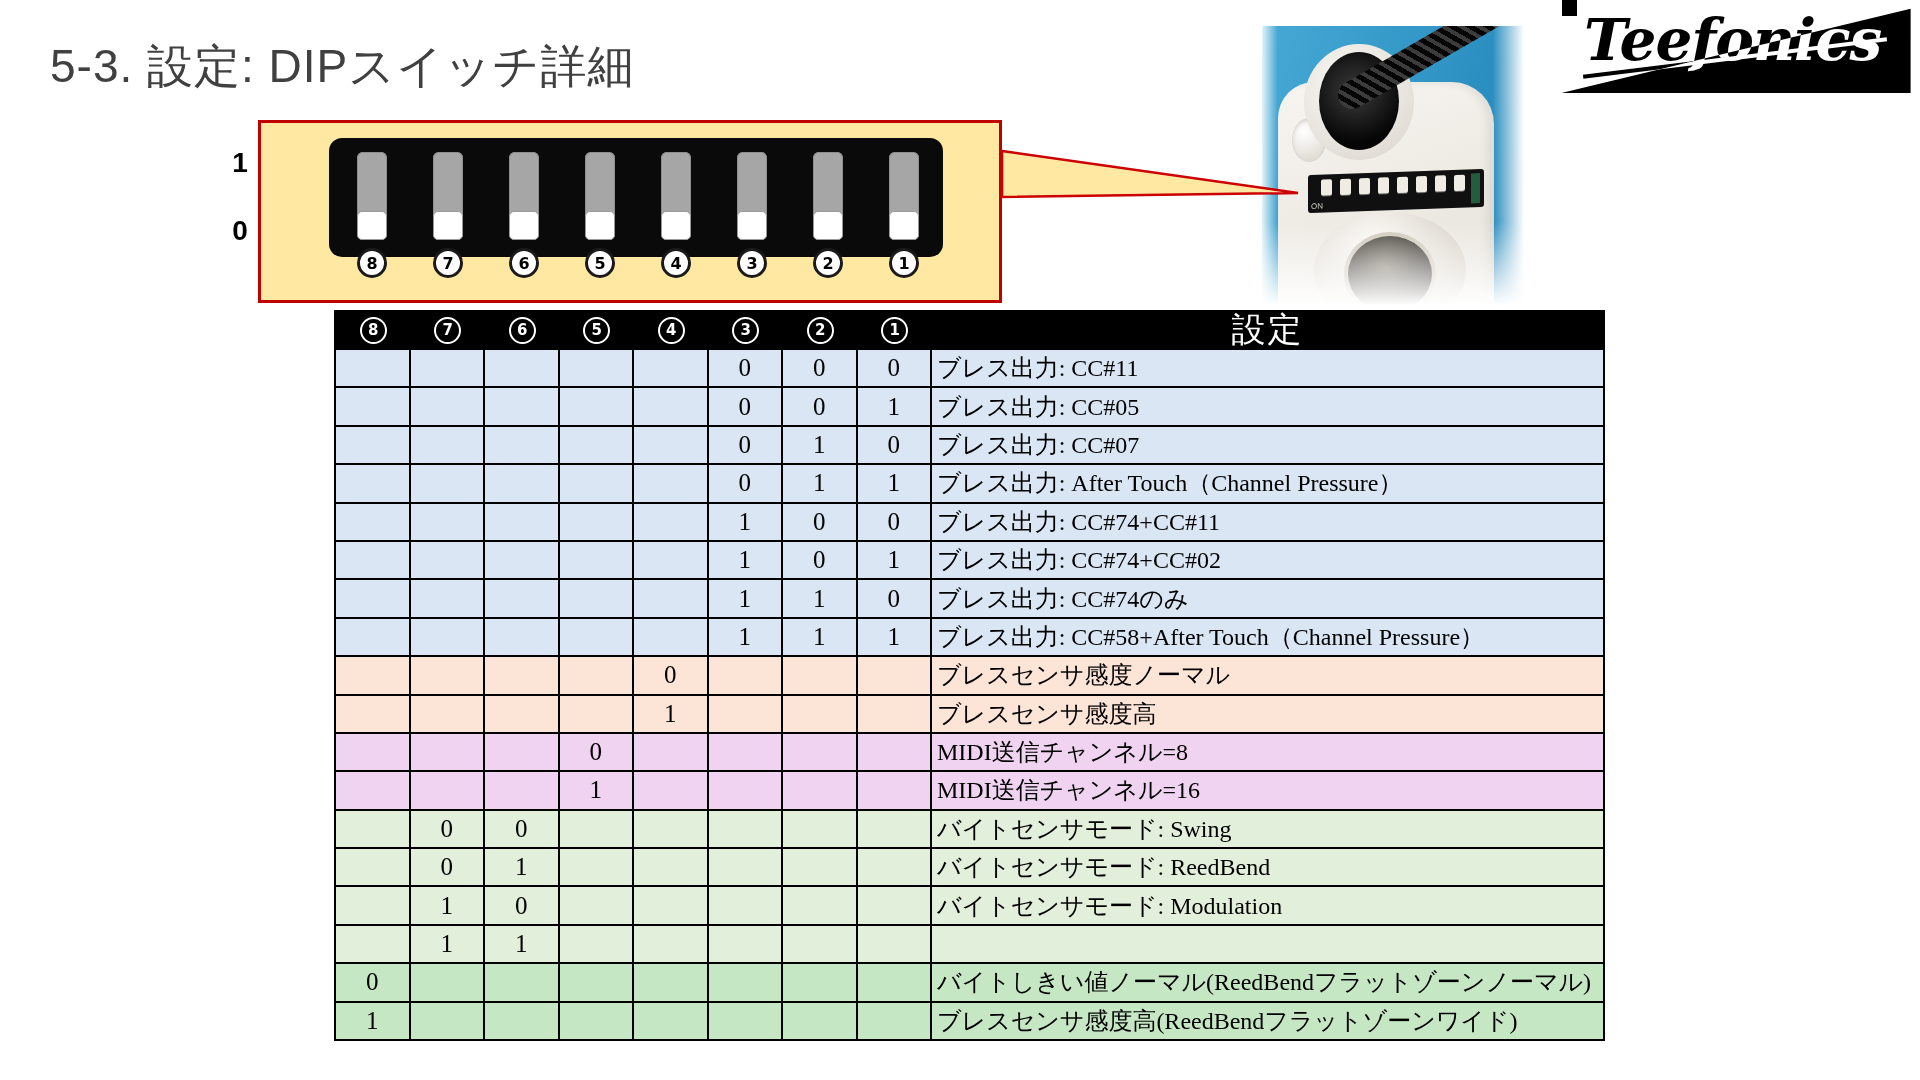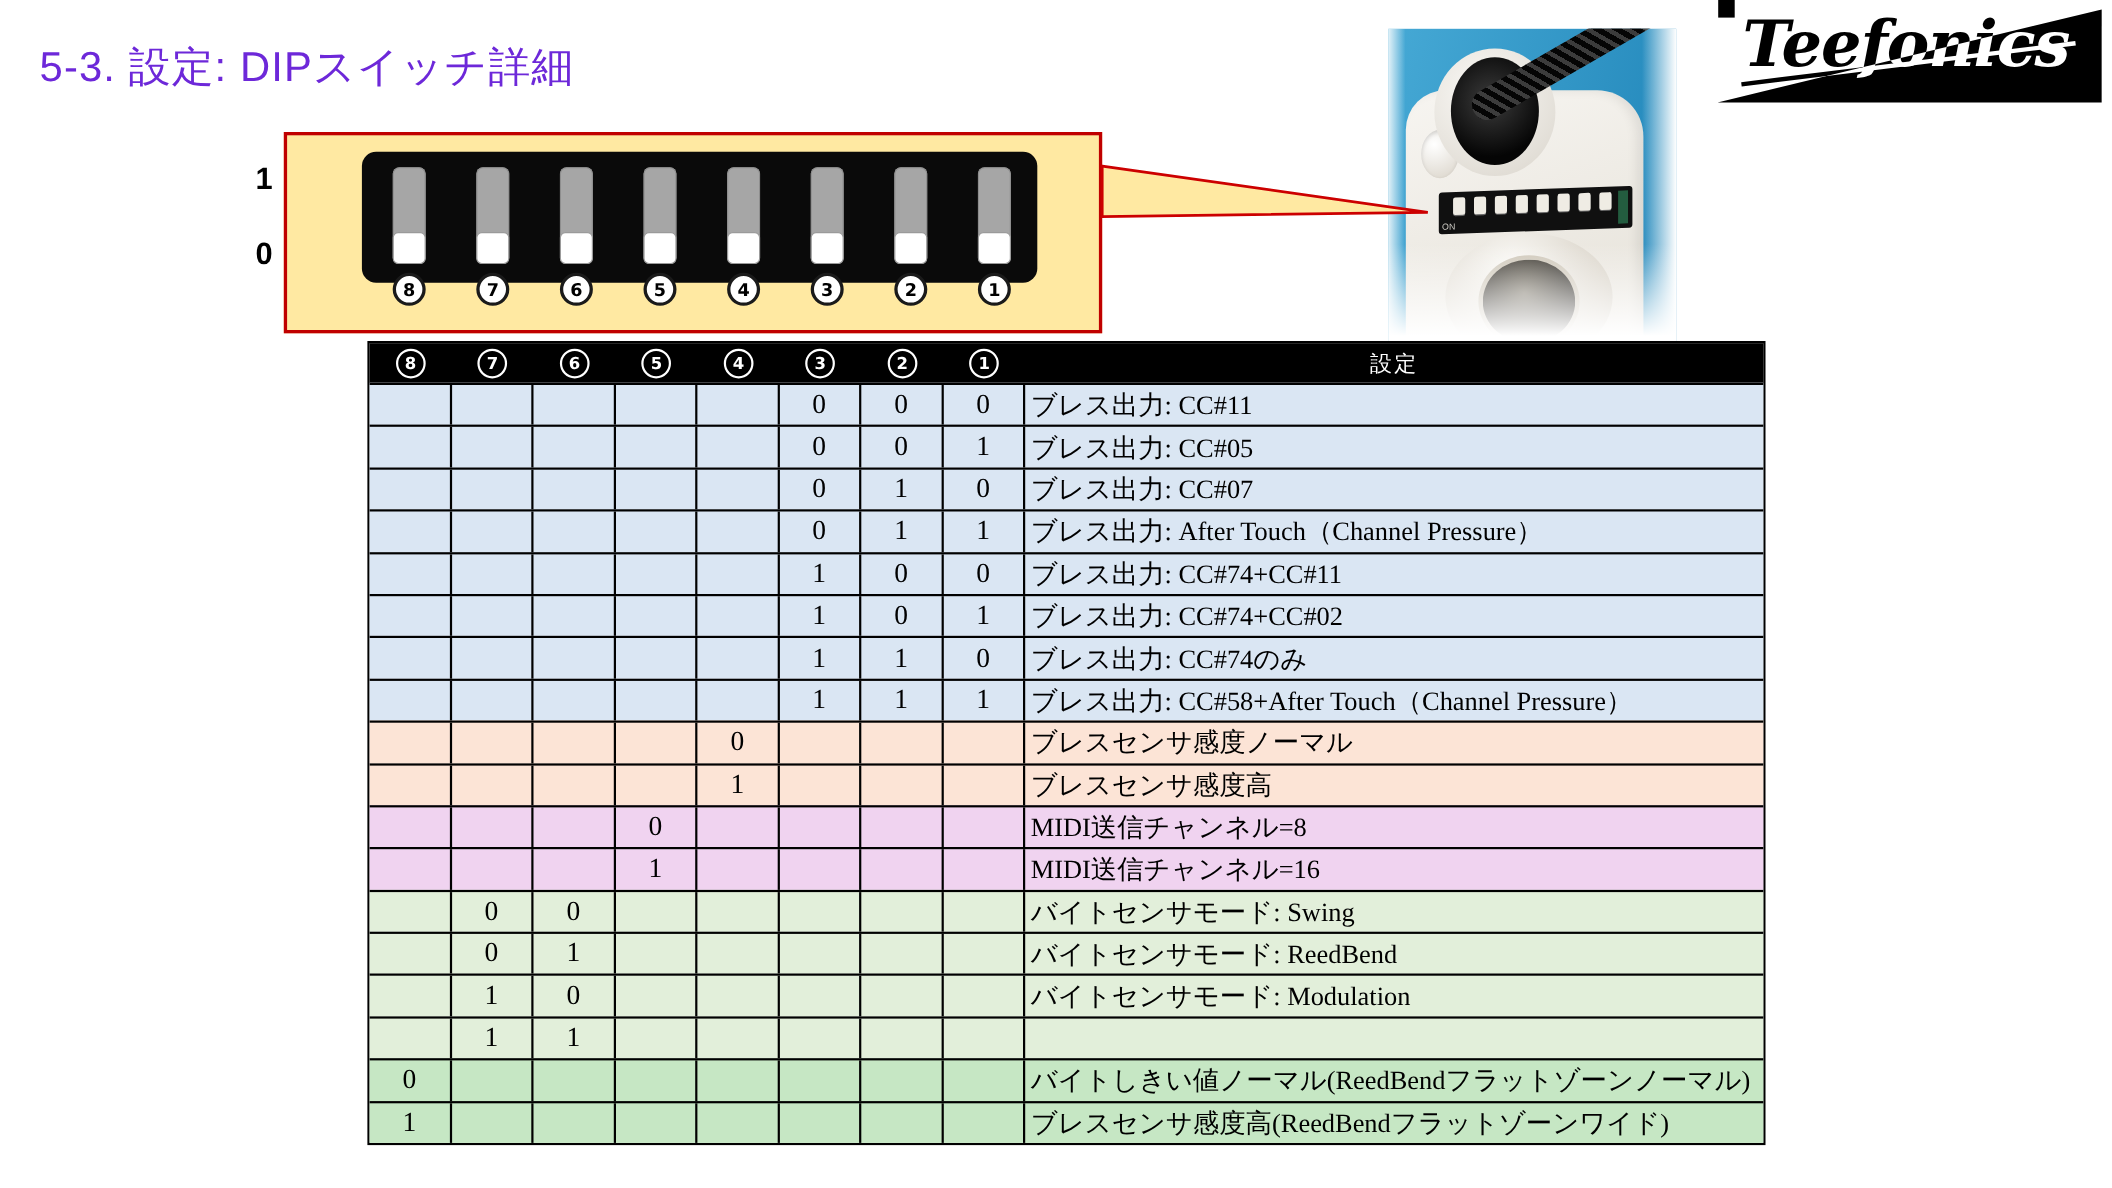--- a/index.html
+++ b/index.html
@@ -4,21 +4,21 @@
 <style>
   html,body{margin:0;padding:0;}
   body{
     width:1920px;height:1080px;background:#ffffff;overflow:hidden;
     font-family:"Liberation Sans",sans-serif;color:#000;
   }
   .stage{position:absolute;left:0;top:0;width:1920px;height:1080px;}
   .abs{position:absolute;}
 
   
-  .page-title{left:36px;top:36px;font-size:38px;letter-spacing:1px;color:#6d28d9;}
+  .page-title{left:50px;top:36px;font-size:46px;letter-spacing:1px;color:#404040;}
   .page-footer{left:14px;top:1044px;font-size:24px;color:#111;margin-top:44px;}
 
   
   .logo{left:1556px;top:0;width:360px;height:96px;}
   .logo .tlayer{position:absolute;left:0;top:0;width:100%;height:100%;}
   .logo .ttext{
     position:absolute;left:28px;top:6px;width:330px;
     font-family:"DejaVu Serif",serif;font-style:italic;font-weight:bold;
     font-size:58px;letter-spacing:-1px;white-space:nowrap;
   }
@@ -68,21 +68,21 @@
   .photo .fade{position:absolute;inset:0;background:
     linear-gradient(to bottom,rgba(255,255,255,0) 68%,#fff 97%),
     linear-gradient(to right,rgba(255,255,255,0) 88%,#fff 100%),
     linear-gradient(to left,rgba(255,255,255,0) 94%,rgba(255,255,255,.85) 100%);}
 
   
   .dip-table{left:334px;top:310px;width:1271px;box-sizing:border-box;border:2px solid #000;background:#fff;z-index:2;
     font-family:"Liberation Serif","DejaVu Serif",serif;}
   .thead{display:flex;height:36px;background:#000;color:#fff;align-items:center;}
   .th-cell{width:74.5px;flex:0 0 74.5px;display:flex;align-items:center;justify-content:center;}
-  .th-setting{flex:1 1 auto;font-size:20px;letter-spacing:2px;}
+  .th-setting{flex:1 1 auto;font-size:34px;letter-spacing:2px;}
   .circle-num{width:27px;height:27px;box-sizing:border-box;border:2px solid #fff;border-radius:50%;
     display:inline-flex;align-items:center;justify-content:center;
     font-size:15px;font-weight:bold;font-family:"DejaVu Sans",sans-serif;}
   .trow{display:flex;height:38.4px;box-sizing:border-box;border-top:2px solid #000;}
   .tcell{width:74.5px;flex:0 0 74.5px;box-sizing:border-box;border-right:2px solid #000;
     display:flex;align-items:center;justify-content:center;font-size:25px;}
   .tcell.setting{flex:1 1 auto;border-right:none;justify-content:flex-start;padding-left:5px;font-size:24px;}
 </style>
 </head>
 <body>

